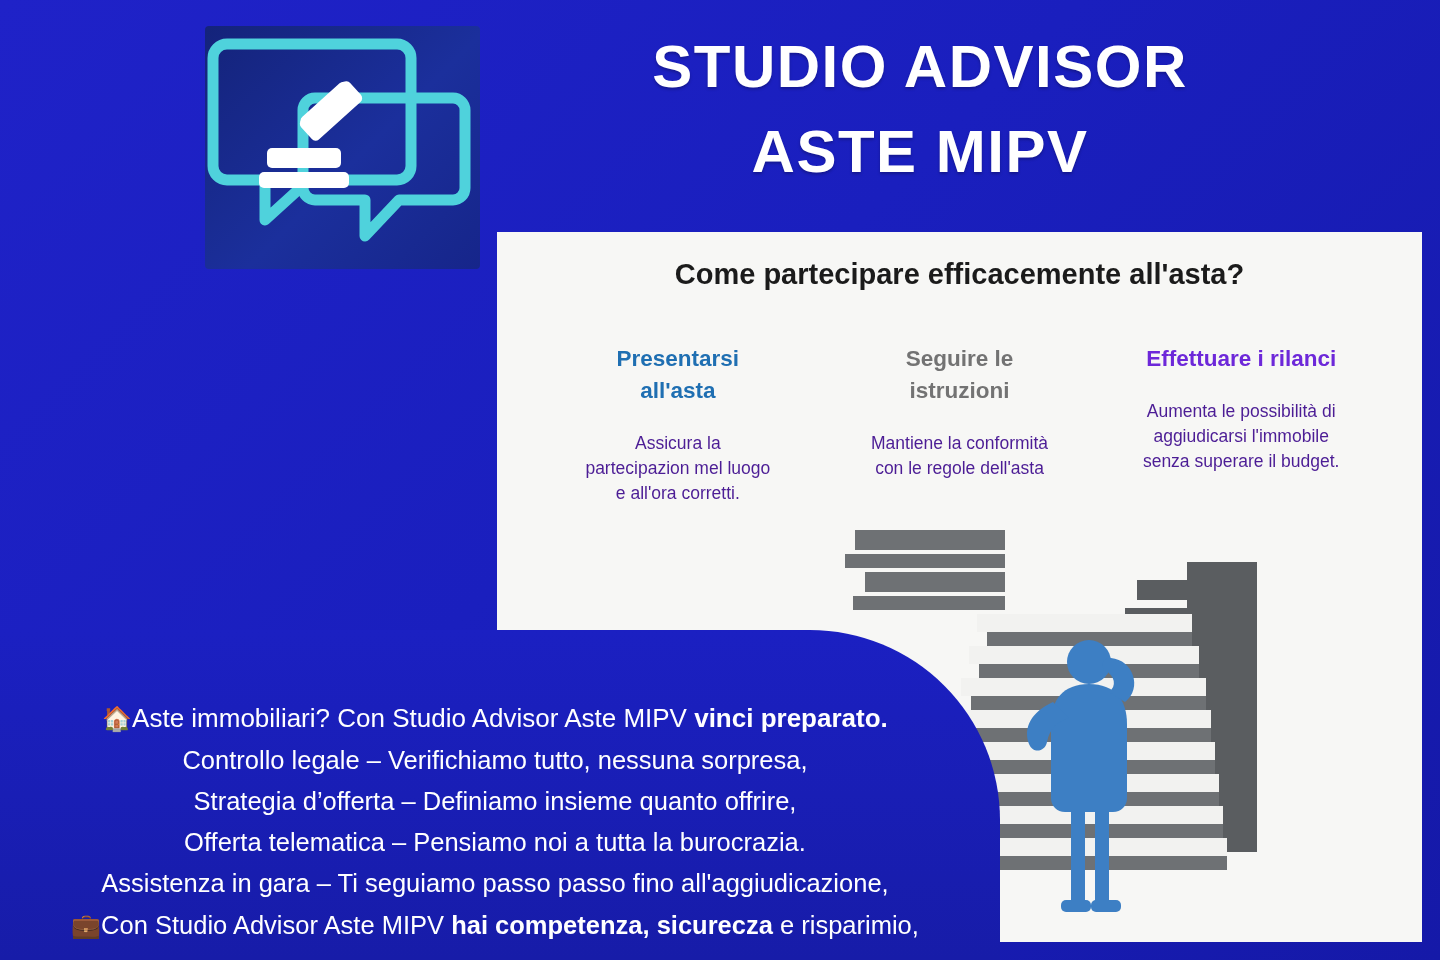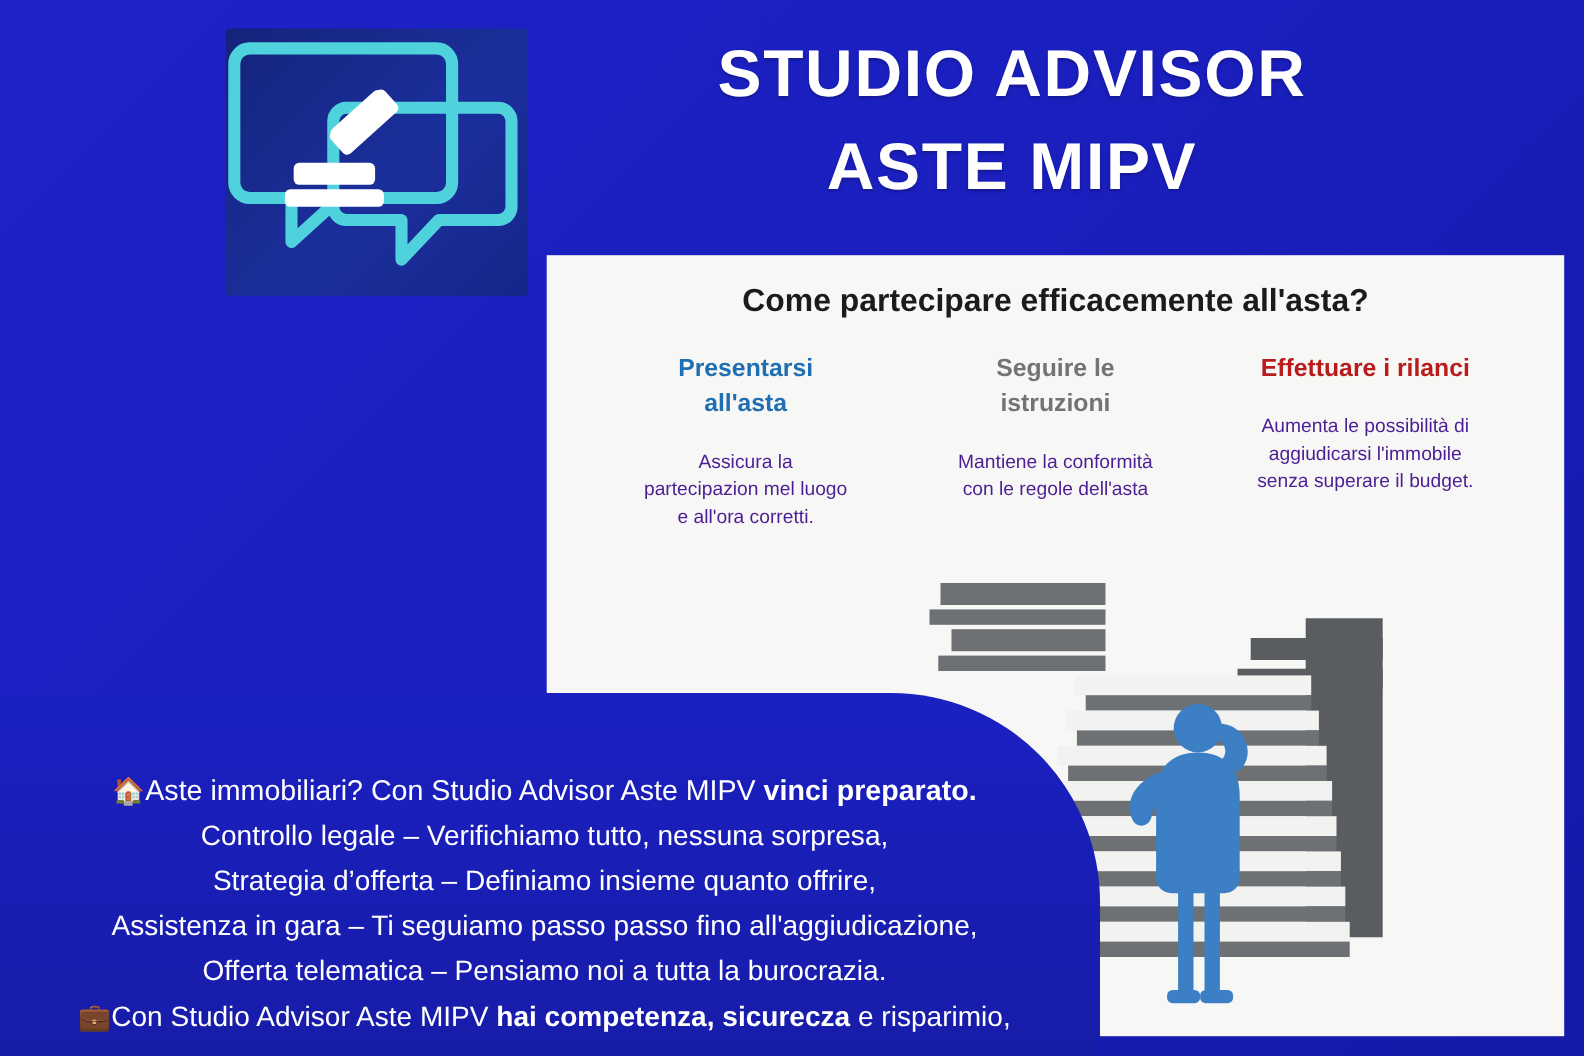--- a/index.html
+++ b/index.html
@@ -52,21 +52,21 @@
   }
   #card-heading {
     margin-top: 26px;
     text-align: center;
     font-size: 29px;
     font-weight: bold;
     color: #1b1b1b;
   }
   #columns {
     display: flex;
-    margin-top: 28px;
+    margin-top: 52px;
     padding: 0 40px;
   }
   .col { flex: 1 1 33.33%; text-align: center; padding: 0 12px; }
   .col-head {
     font-size: 22.5px;
     font-weight: bold;
     line-height: 1.42;
   }
   .col-body {
     margin-top: 24px;
@@ -153,21 +153,21 @@
           <div>Seguire le</div>
           <div>istruzioni</div>
         </div>
         <div class="col-body">
           <div>Mantiene la conformità</div>
           <div>con le regole dell'asta</div>
         </div>
       </div>
 
       <div class="col">
-        <div class="col-head" style="color:#b91c1c">
+        <div class="col-head" style="color:#6d28d9">
           <div>Effettuare i rilanci</div>
         </div>
         <div class="col-body">
           <div>Aumenta le possibilità di</div>
           <div>aggiudicarsi l'immobile</div>
           <div>senza superare il budget.</div>
         </div>
       </div>
 
     </div>
@@ -224,20 +224,20 @@
   </div>
 
   <div id="bottom-overlay"></div>
 
   <div id="bullets">
     <div class="bline first">
       <span class="emoji">🏠</span><span>Aste immobiliari? Con Studio Advisor Aste MIPV </span><span class="bold">vinci preparato.</span>
     </div>
     <div class="bline">Controllo legale – Verifichiamo tutto, nessuna sorpresa,</div>
     <div class="bline">Strategia d’offerta – Definiamo insieme quanto offrire,</div>
+    <div class="bline">Offerta telematica – Pensiamo noi a tutta la burocrazia.</div>
     <div class="bline">Assistenza in gara – Ti seguiamo passo passo fino all'aggiudicazione,</div>
-    <div class="bline">Offerta telematica – Pensiamo noi a tutta la burocrazia.</div>
     <div class="bline">
       <span class="emoji">💼</span><span>Con Studio Advisor Aste MIPV </span><span class="bold">hai competenza, sicurecza</span><span> e risparimio,</span>
     </div>
   </div>
 
 </div>
 
 </body></html>

